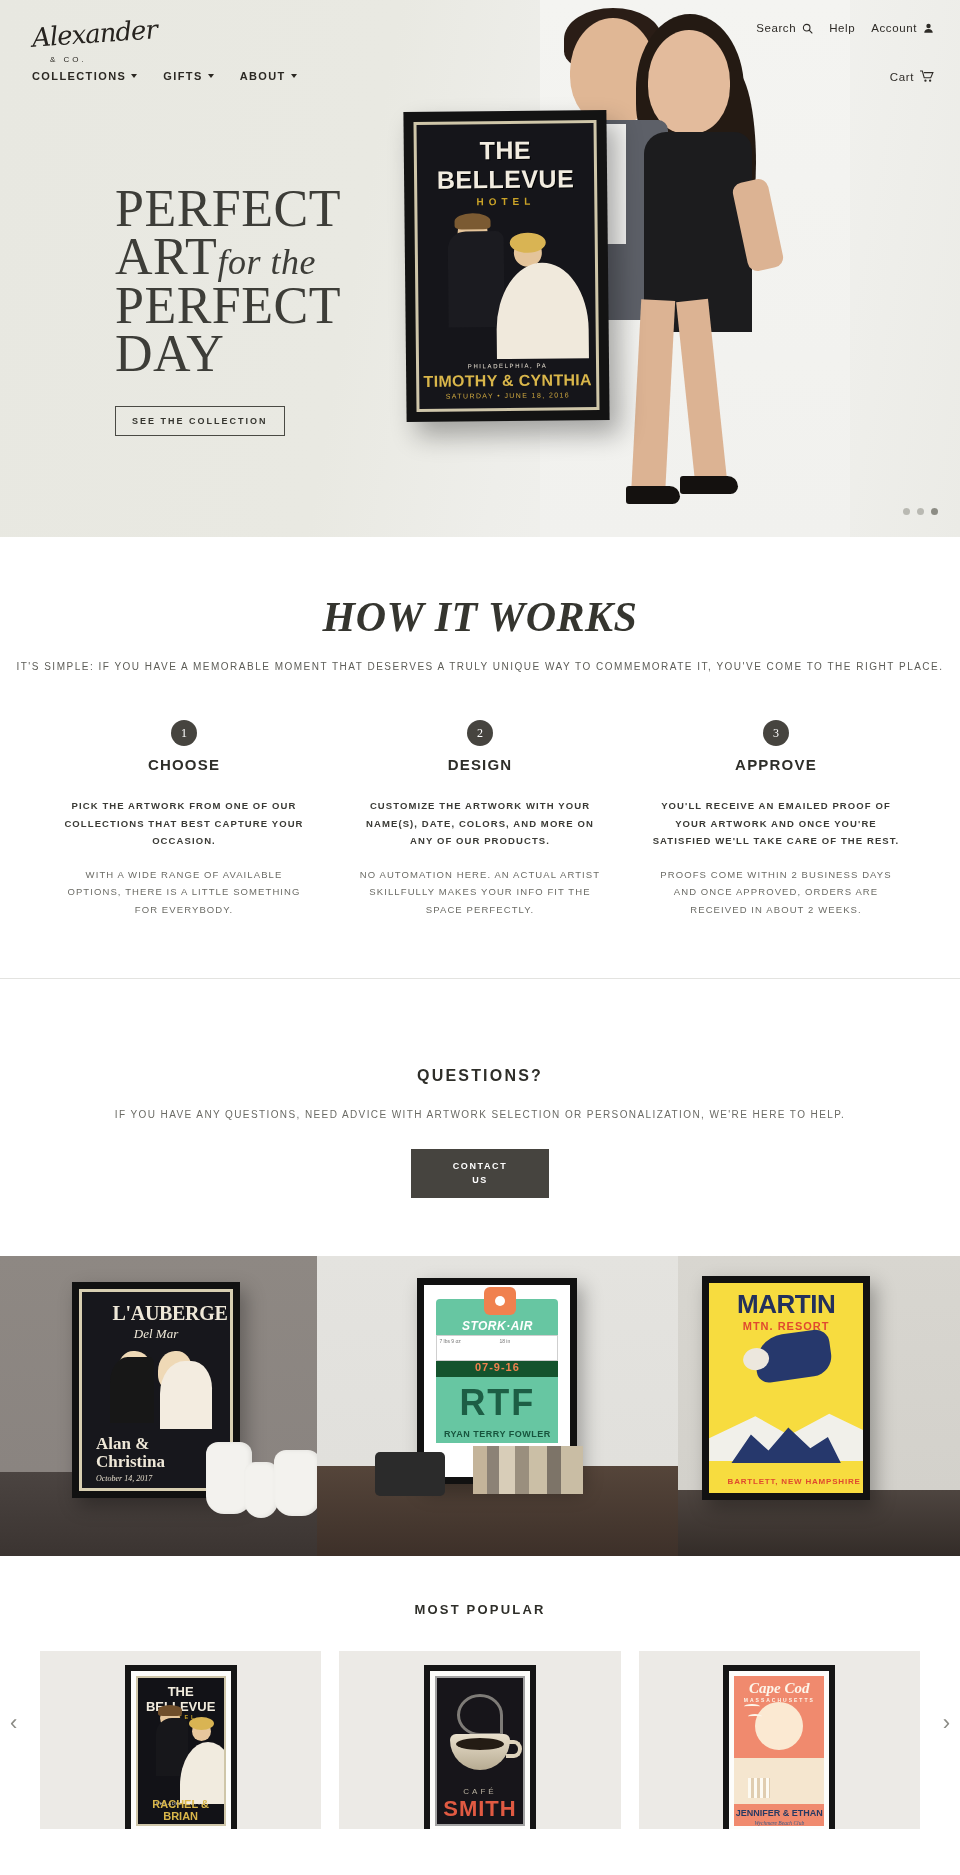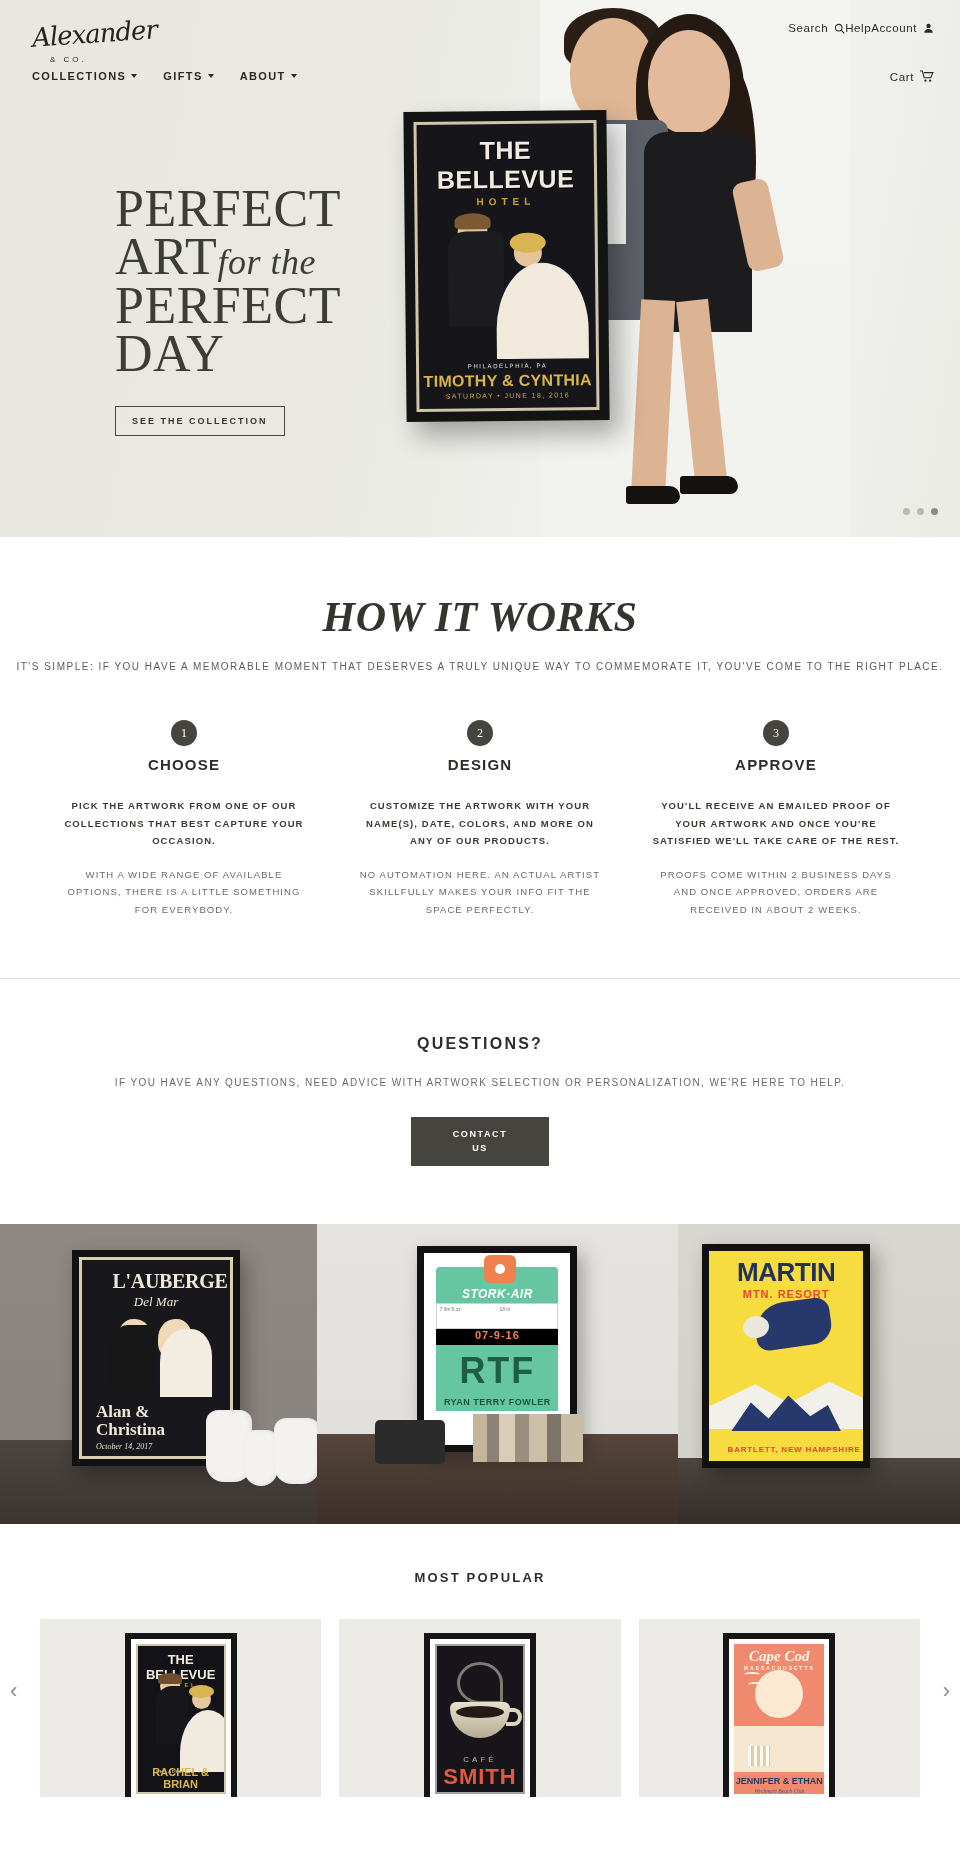--- a/index.html
+++ b/index.html
@@ -86,21 +86,21 @@
   .hp-date { color:#cfa83f; font-size:7px; letter-spacing:1.4px; text-align:center; margin-top:2px; }
 
   
   .topbar { position:absolute; left:0; top:0; width:960px; height:110px; z-index:30; }
   .logo { position:absolute; left:32px; top:18px; width:140px; }
   .logo-script {
     font-family:"DejaVu Serif", serif; font-style:italic; font-size:26px;
     color:#26231f; letter-spacing:-1px; transform: rotate(-4deg); display:block;
   }
   .logo-co { font-size:8px; letter-spacing:3px; color:#2b2823; text-align:center; margin-top:-2px; padding-left:18px;}
-  .utilnav { position:absolute; right:26px; top:22px; display:flex; align-items:center; }
+  .utilnav { position:absolute; right:26px; top:22px; display:flex; align-items:center; gap:16px; }
   .utilnav a { color:#2e2b27; font-size:11.5px; letter-spacing:.6px; text-decoration:none; display:flex; align-items:center; gap:6px; }
   .mainnav { position:absolute; left:32px; top:70px; display:flex; gap:26px; }
   .mainnav a { color:#2b2823; font-size:11px; font-weight:700; letter-spacing:1.4px; text-decoration:none; display:flex; align-items:center; gap:5px; }
   .cart { position:absolute; right:26px; top:70px; display:flex; align-items:center; gap:6px; color:#2e2b27; font-size:11.5px; letter-spacing:.6px; text-decoration:none;}
   .caret { display:inline-block; width:0;height:0;border-left:3.5px solid transparent;border-right:3.5px solid transparent;border-top:4px solid #2b2823; }
 
   
   .hero-copy { position:absolute; left:115px; top:185px; z-index:20; }
   .h-line { font-family:"Liberation Serif", serif; color:#3d3d38; font-size:52px; line-height:.93; letter-spacing:.5px;}
   .h-ital { font-style:italic; font-size:36px; }
@@ -130,21 +130,21 @@
     font-family:"Liberation Serif", serif;
   }
   .step-name { font-size:15px; font-weight:700; letter-spacing:1.2px; color:#2e2e29; }
   .step-b { font-size:9.5px; font-weight:700; letter-spacing:1.1px; color:#3a3a35; line-height:1.85; margin-top:24px; }
   .step-n { font-size:9.5px; letter-spacing:1.1px; color:#6b6b65; line-height:1.85; margin-top:16px; }
 
   .rule { height:1px; background:#e3e3e0; width:960px; }
 
   
   .q { padding:56px 0 58px; text-align:center; }
-  .q-title { font-size:16px; font-weight:700; letter-spacing:2.2px; color:#2e2e29; }
+  .q-title { font-size:16px; font-weight:700; letter-spacing:2.2px; color:#2e2e29;margin-top:32px; }
   .q-sub { font-size:10px; letter-spacing:1.4px; color:#6b6b65; line-height:2; margin-top:20px; }
   .q-btn {
     margin-top:24px; display:inline-block; background:#46443f; color:#fff;
     border:none; padding:11px 42px; font-size:9px; font-weight:700; letter-spacing:1.6px;
     line-height:1.5; cursor:pointer; font-family:"Liberation Sans", sans-serif;
   }
 
   
   .gallery { display:flex; width:960px; height:300px; }
   .gcell { position:relative; overflow:hidden; }
@@ -174,21 +174,21 @@
 
   
   .f2 { left:100px; top:22px; width:160px; height:206px; }
   .p2 { background:#fff; }
   .tag-top { margin:14px 12px 0; height:36px; background:#67c6a2; position:relative; border-radius:4px 4px 0 0;}
   .tag-hex { position:absolute; left:52%; top:-12px; transform:translateX(-50%); width:32px; height:28px; background:#f0814f; border-radius:6px;}
   .tag-hex:after{content:"";position:absolute;left:11px;top:9px;width:10px;height:10px;background:#fff;border-radius:50%;}
   .tag-brand{ position:absolute; left:0; right:0; bottom:2px; text-align:center; color:#fff; font-weight:700; font-style:italic; font-size:12px; letter-spacing:.5px;}
   .tag-row{ margin:0 12px; border:1px solid #cfcfcf; height:26px; display:flex; }
   .tag-row div{ flex:1; font-size:5px; color:#777; padding:2px; }
-  .tag-date{ margin:0 12px; background:#000000; height:16px; color:#f0814f; font-weight:700; font-size:11px; text-align:center; letter-spacing:1px;}
+  .tag-date{ margin:0 12px; background:#14532d; height:16px; color:#f0814f; font-weight:700; font-size:11px; text-align:center; letter-spacing:1px;}
   .tag-code{ margin:0 12px; background:#67c6a2; height:52px; color:#1d5e45; font-weight:700; font-size:36px; text-align:center; line-height:52px; letter-spacing:2px;}
   .tag-name{ margin:0 12px; background:#67c6a2; color:#17543d; font-size:9px; font-weight:700; text-align:center; letter-spacing:.5px; padding-bottom:4px;}
   .tin { position:absolute; left:58px; top:196px; width:70px; height:44px; background:#2b2b2b; border-radius:5px;}
   .books{ position:absolute; left:156px; top:190px; width:110px; height:48px; background:linear-gradient(90deg,#c4b49a 0 14px,#8c8276 14px 26px,#d8cdb8 26px 42px,#9a8f7e 42px 56px,#cbbfa6 56px 74px,#7d7468 74px 88px,#c9bda4 88px 110px);}
 
   
   .f3 { left:24px; top:20px; width:168px; height:224px; }
   .p3 { background:#f7dc3f; }
   .p3-t{ color:#23305c; font-weight:700; font-size:26px; text-align:center; margin-top:6px; letter-spacing:-.5px;}
   .p3-s{ color:#e04a2f; font-weight:700; font-size:11px; text-align:center; letter-spacing:1px;}

